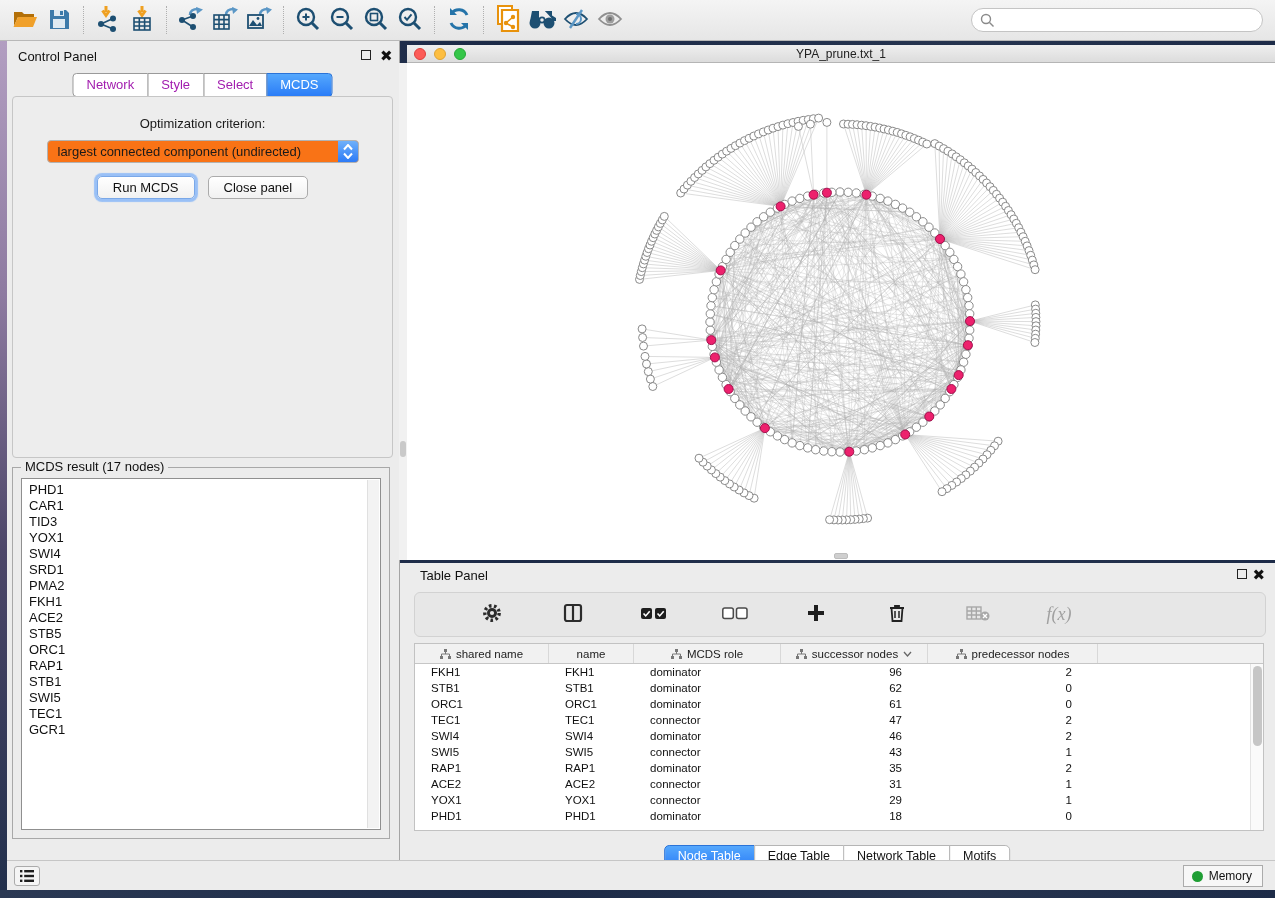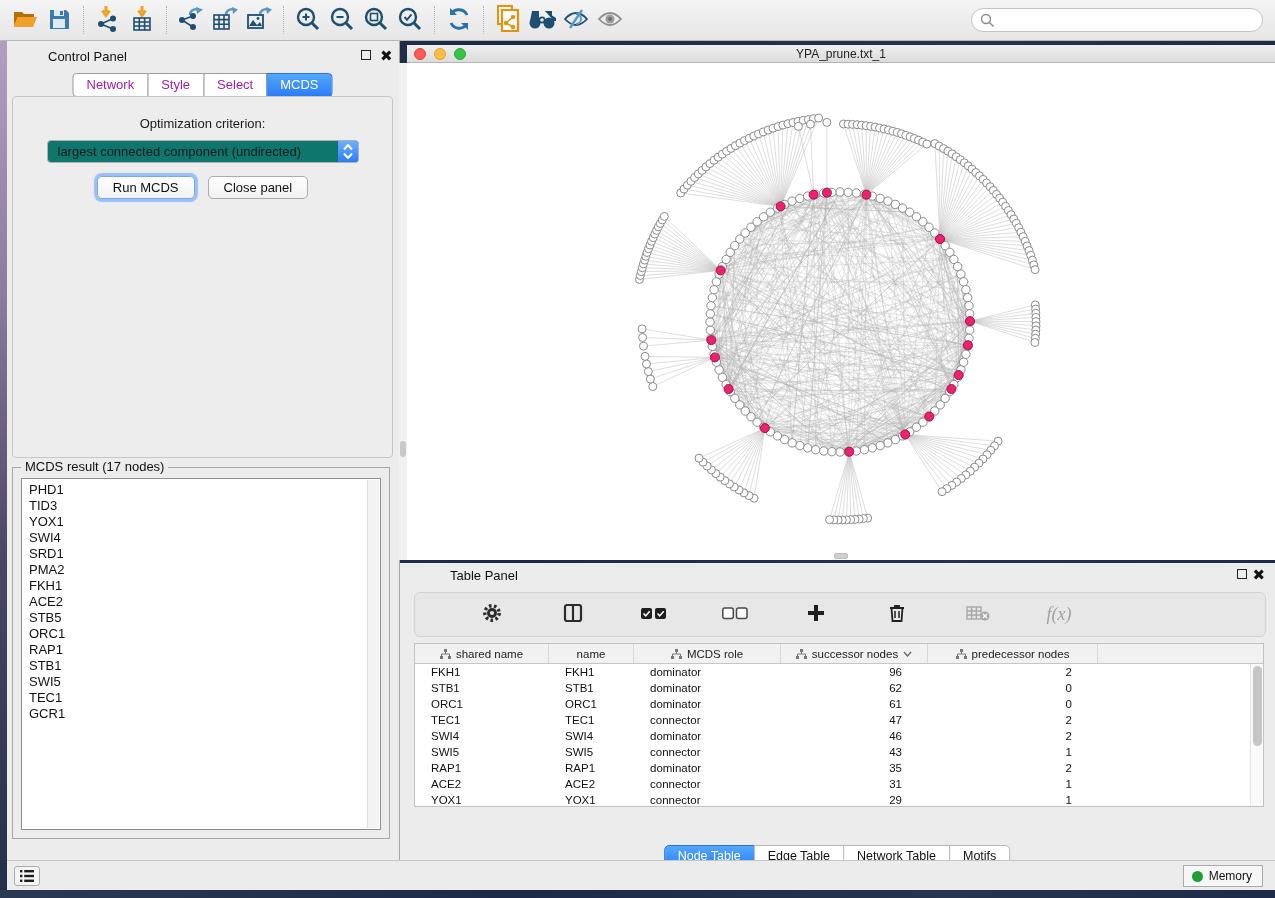--- a/index.html
+++ b/index.html
@@ -21,34 +21,34 @@
   .tb-sep { width:1px; height:28px; margin:0 7px; border-left:1px dotted #b0b0b0; flex:0 0 auto; }
   .tb-spacer { flex:1 1 auto; }
   .searchbox { position:relative; width:292px; height:24px; background:#fff;
     border:1px solid #c4c4c4; border-radius:13px; flex:0 0 auto; margin-right:4px; }
   .searchbox svg { position:absolute; left:8px; top:4px; }
   .searchbox input { position:absolute; left:26px; top:1px; width:250px; height:20px;
     border:none; outline:none; font-size:12px; background:transparent; }
   
   .control-panel { position:absolute; left:7px; top:41px; width:393px; height:821px;
     background:#ececec; border-right:1px solid #a5a5a5; }
-  .panel-title { position:absolute; left:11px; top:8px; font-size:13px; color:#111;margin-left:30px; }
+  .panel-title { position:absolute; left:11px; top:8px; font-size:13px; color:#111; }
   .float-ic { position:absolute; width:10px; height:10px; border:1.5px solid #222; display:inline-block; }
   .close-ic { position:absolute; font-size:15px; font-weight:bold; color:#111; line-height:10px; }
   .cp-tabs { position:absolute; top:32px; left:50%; transform:translateX(-50%); display:flex; }
   .cp-tab { padding:3px 13px 4px; font-size:13px; background:#fff; border:1px solid #9a9a9a;
     margin-left:-1px; color:#a21caf; }
   .cp-tab:first-child { border-radius:4px 0 0 4px; }
   .cp-tab:last-child { border-radius:0 4px 4px 0; }
   .cp-tab.active { background:linear-gradient(#55a8fd,#2a7cf7); color:#fff; border-color:#2a73d8; }
   .cp-inner { position:absolute; left:5px; top:55px; width:381px; height:362px;
     background:#ededed; border:1px solid #c6c6c6; border-radius:4px; }
   .opt-label { text-align:center; margin-top:19px; font-size:13px; }
   .selectbox { position:relative; width:312px; height:23px; margin:9px auto 0;
-    background:#0f766e; border:1px solid #b2b2b2; border-radius:4px; font-size:13px;
+    background:#f97316; border:1px solid #b2b2b2; border-radius:4px; font-size:13px;
     line-height:21px; padding-left:10px; }
   .selectbox .stepper { position:absolute; right:0px; top:0px; width:20px; height:21px;
     background:linear-gradient(#6fb0fa,#2d7bf6); border-radius:0 3px 3px 0; }
   .stepper svg { position:absolute; left:4px; top:3px; }
   .btn-row { display:flex; justify-content:center; gap:13px; margin-top:13px; }
   .cp-btn { height:23px; padding:0 15px; font-size:13px; color:#111;
     background:linear-gradient(#ffffff,#f1f1f1); border:1px solid #ababab; border-radius:5px; }
   .cp-btn.focused { box-shadow:0 0 1px 3px rgba(107,167,250,.65); border-color:#7aa8e8; }
   .mcds-group { position:absolute; left:5px; top:426px; width:378px; height:372px;
     border:1px solid #a8a8a8; }
@@ -74,21 +74,21 @@
   .net-hscroll { position:absolute; left:427px; top:490px; width:14px; height:6px;
     background:#cfcfcf; border:1px solid #bdbdbd; border-radius:2px; }
   
   .table-panel { position:absolute; left:400px; top:563px; width:875px; height:297px; background:#ececec; }
   .tp-toolbar { position:absolute; left:14px; top:29px; width:852px; height:45px;
     background:#e7e7e7; border:1px solid #d2d2d2; border-radius:6px;
     display:flex; align-items:center; gap:0; padding-left:16px; }
   .tp-ic { width:40px; height:34px; display:flex; align-items:center; justify-content:center; flex:0 0 auto;margin-left:41px; }
   .fx-label { font-family:"Liberation Serif","DejaVu Serif",serif; font-style:italic;
     font-size:18px; color:#a0a0a0; }
-  .ntable { position:absolute; left:14px; top:80px; width:850px; height:164px;
+  .ntable { position:absolute; left:14px; top:80px; width:850px; height:188px;
     background:#fff; border:1px solid #c2c2c2; overflow:hidden; }
   .thead { display:flex; height:20px; background:#f1f1f1; border-bottom:1px solid #c6c6c6; }
   .th { display:flex; align-items:center; justify-content:center; gap:5px; font-size:11.5px;
     color:#222; border-right:1px solid #d8d8d8; position:relative; }
   .c0{width:134px;} .c1{width:85px;} .c2{width:147px;} .c3{width:147px;} .c4{width:170px;}
   .trow { display:flex; height:16px; }
   .tcell { font-size:11.5px; line-height:16px; color:#111; padding-left:16px;
     white-space:nowrap; overflow:hidden; }
   .tcell.num { text-align:right; padding-left:0; padding-right:26px; }
   .ntable-scroll { position:absolute; right:0px; top:20px; bottom:0px; width:13px;
@@ -321,20 +321,21 @@
       <button class="cp-btn focused">Run MCDS</button>
       <button class="cp-btn">Close panel</button>
     </div>
   </div>
 
   <div class="mcds-group">
     <span class="mcds-legend">MCDS result (17 nodes)</span>
     <div class="mcds-list">
       <div class="mcds-scroll"></div>
     <div class="mcds-item">PHD1</div>
+        <div class="mcds-item">CAR1</div>
         <div class="mcds-item">TID3</div>
         <div class="mcds-item">YOX1</div>
         <div class="mcds-item">SWI4</div>
         <div class="mcds-item">SRD1</div>
         <div class="mcds-item">PMA2</div>
         <div class="mcds-item">FKH1</div>
         <div class="mcds-item">ACE2</div>
         <div class="mcds-item">STB5</div>
         <div class="mcds-item">ORC1</div>
         <div class="mcds-item">RAP1</div>

